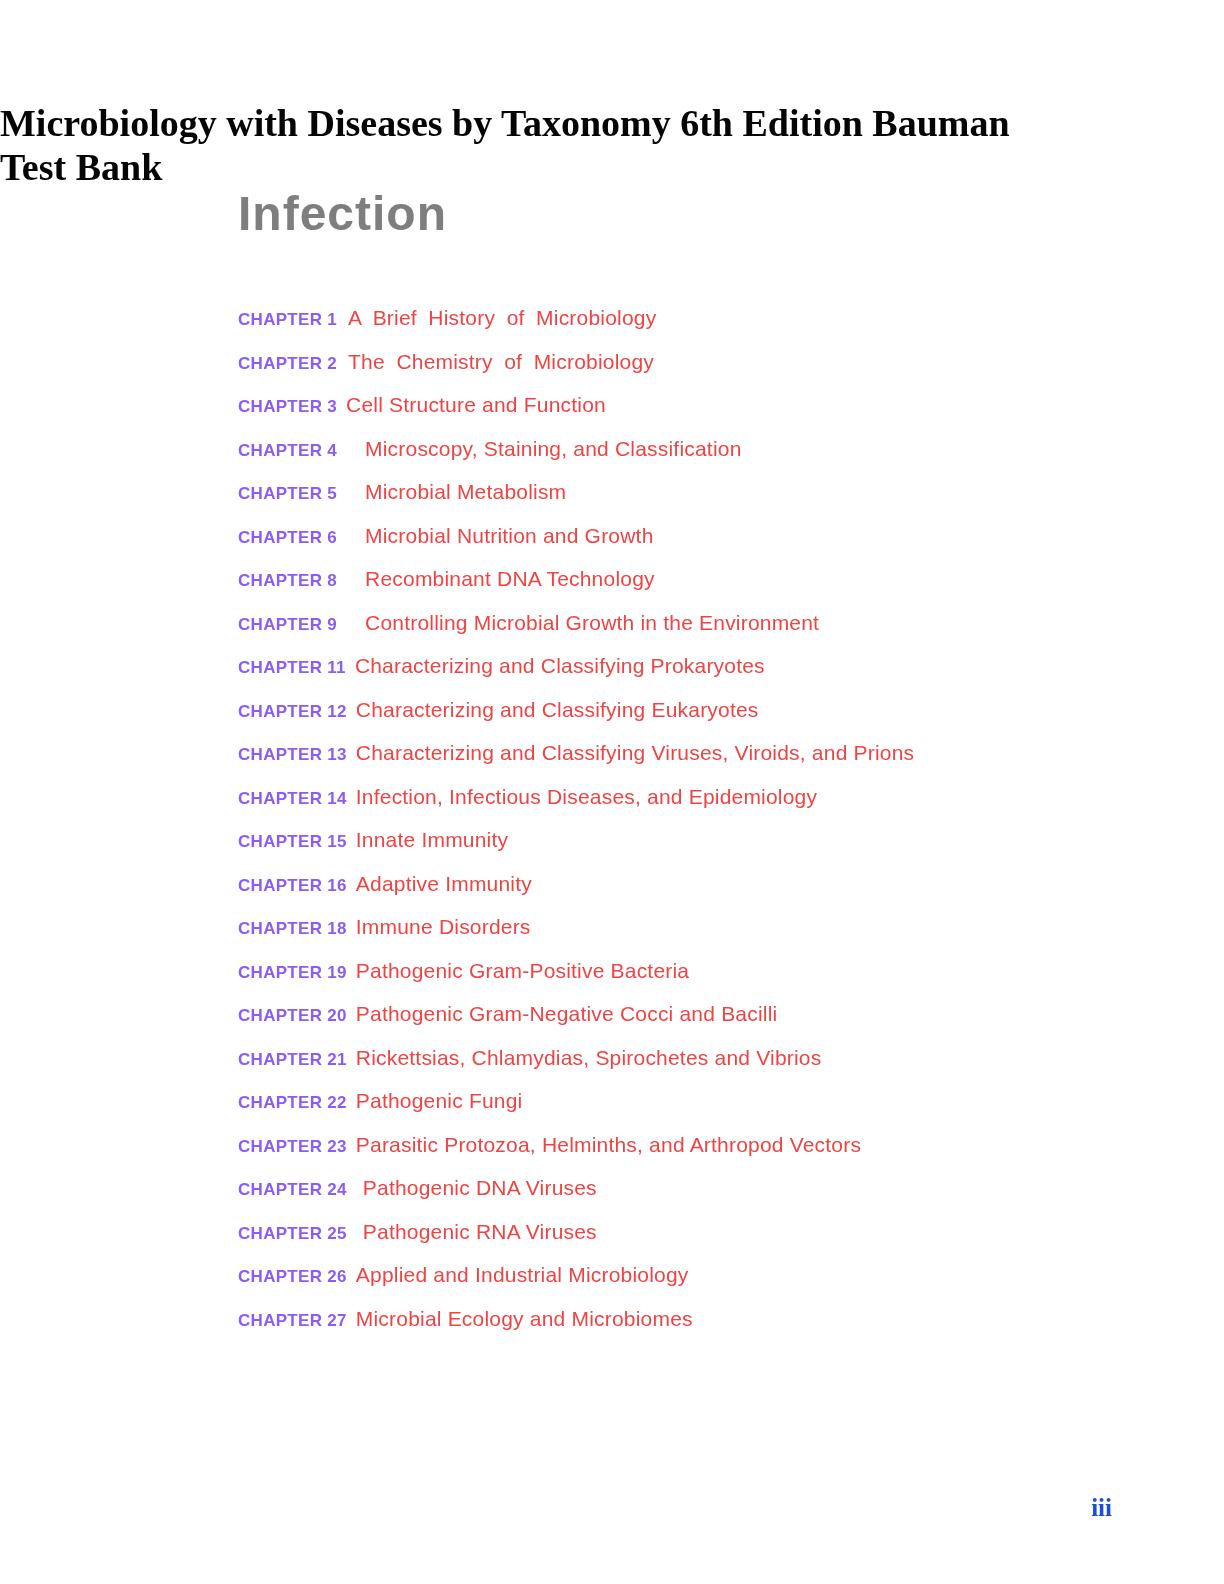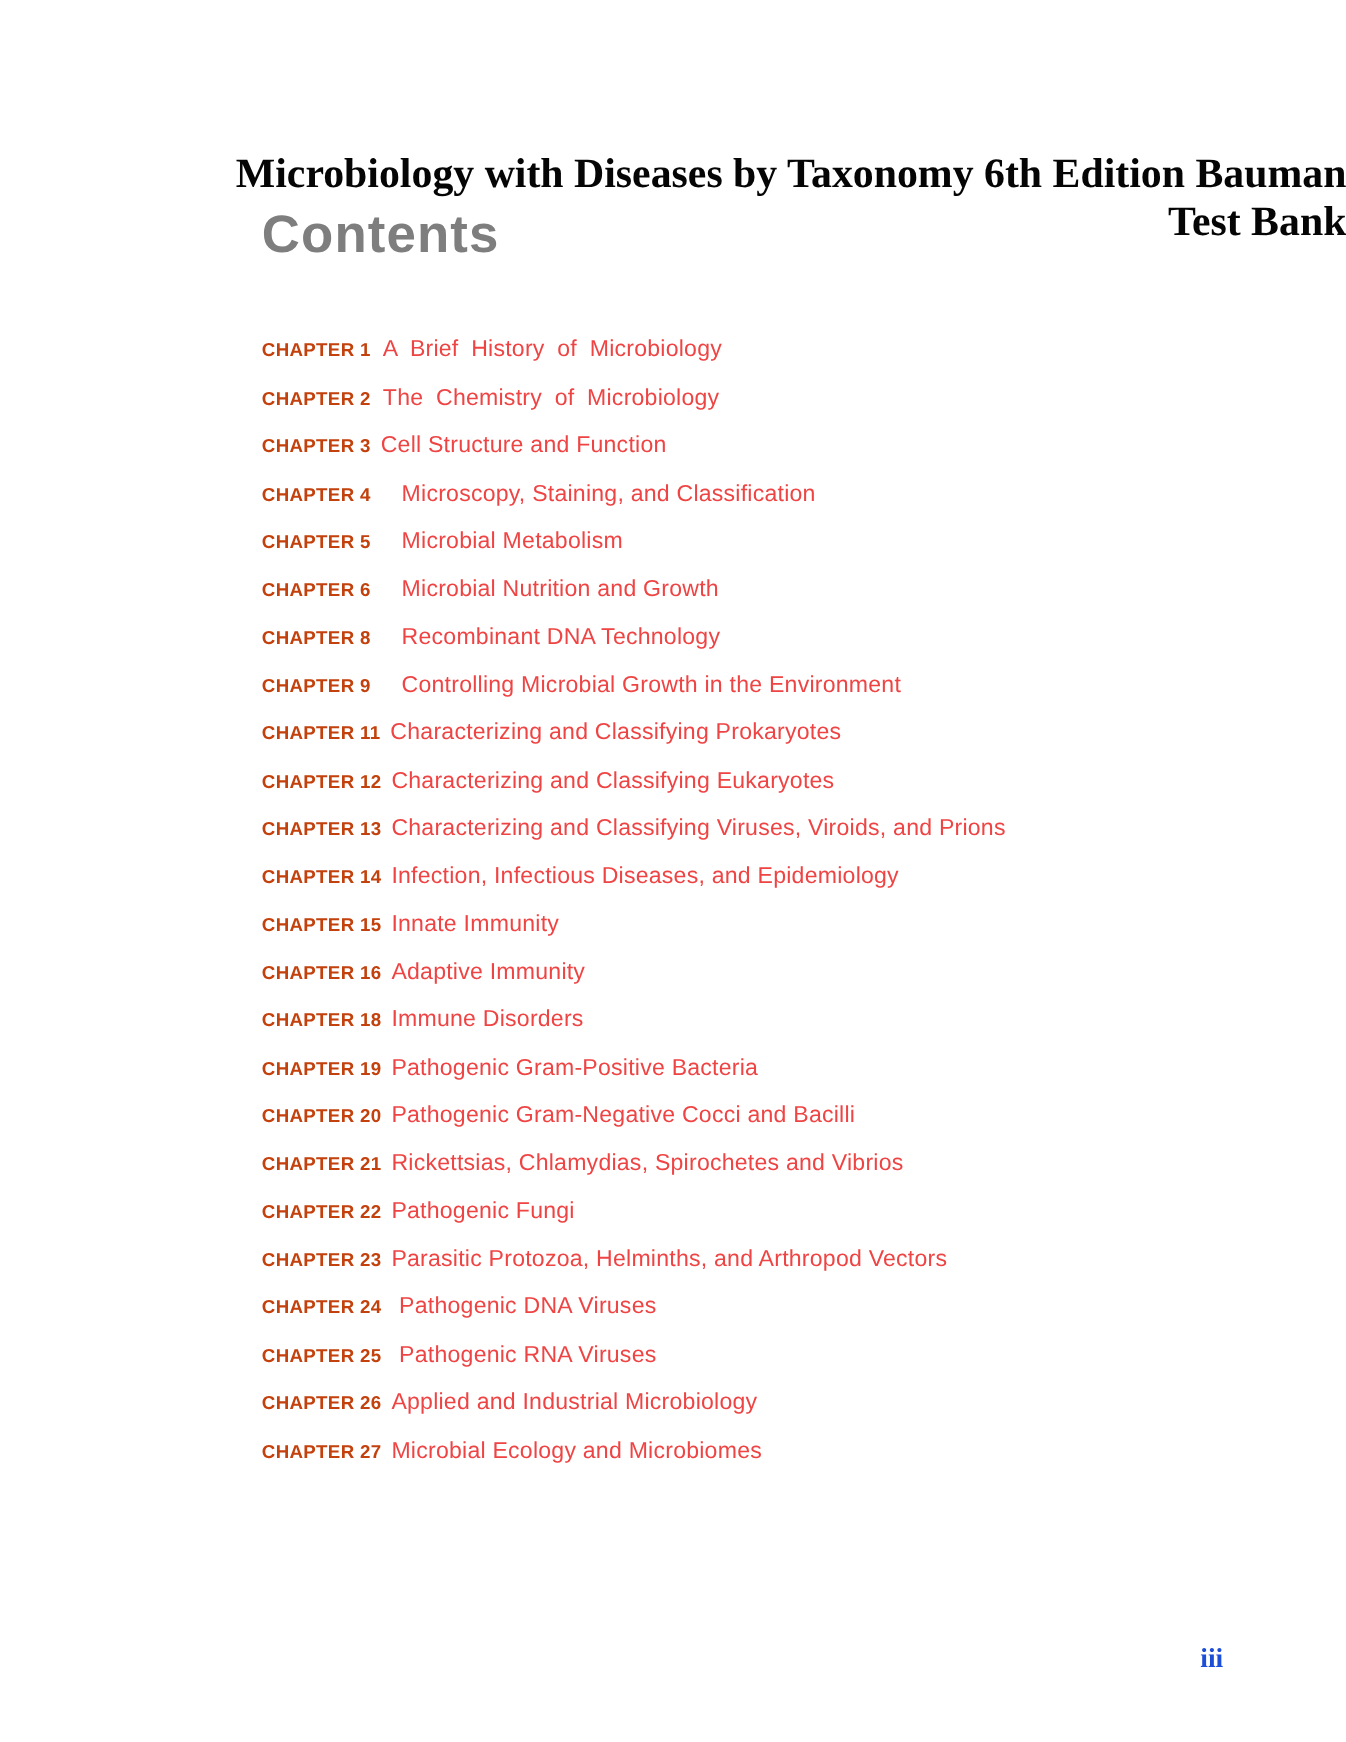--- a/index.html
+++ b/index.html
@@ -14,27 +14,26 @@
     background: #ffffff;
     font-family: "Liberation Sans", sans-serif;
     color: #000000;
     overflow: hidden;
   }
   .doc-title {
     position: absolute;
     top: 101px;
     left: 0;
     width: 100%;
-    text-align: right;
+    text-align: left;
     font-family: "Liberation Serif", serif;
     font-weight: bold;
     font-size: 38px;
     line-height: 1.17;
     color: #050505;
-    margin-top: 35px;
   }
   .contents-heading {
     position: absolute;
     top: 186px;
     left: 238px;
     font-size: 48px;
     font-weight: bold;
     letter-spacing: 1px;
     color: #7e7e7e;
   }
@@ -44,21 +43,21 @@
     left: 238px;
   }
   .toc-row {
     line-height: 41.5px;
     white-space: nowrap;
   }
   .ch-label {
     font-weight: bold;
     font-size: 17px;
     letter-spacing: 0.3px;
-    color: #c2410c;
+    color: #8b5cf6;
     text-align: right;
   }
   .ch-title {
     font-size: 21px;
     margin-left: 9px;
     letter-spacing: 0.2px;
     color: #ef4444;
   }
   .toc-row.justify .ch-title { word-spacing: 5.5px; margin-left: 11px; }
   .toc-row.gap-wide .ch-title { margin-left: 28px; }
@@ -76,21 +75,21 @@
 </head>
 <body>
 
 <div class="page">
 
   <div class="doc-title">
     <div>Microbiology with Diseases by Taxonomy 6th Edition Bauman</div>
     <div>Test Bank</div>
   </div>
 
-  <div class="contents-heading">Contents</div>
+  <div class="contents-heading">Infection</div>
 
   <div class="toc">
     <div class="toc-row justify"><span class="ch-label">CHAPTER 1</span><span class="ch-title">A Brief History of Microbiology</span></div>
     <div class="toc-row justify"><span class="ch-label">CHAPTER 2</span><span class="ch-title">The Chemistry of Microbiology</span></div>
     <div class="toc-row"><span class="ch-label">CHAPTER 3</span><span class="ch-title">Cell Structure and Function</span></div>
     <div class="toc-row gap-wide"><span class="ch-label">CHAPTER 4</span><span class="ch-title">Microscopy, Staining, and Classification</span></div>
     <div class="toc-row gap-wide"><span class="ch-label">CHAPTER 5</span><span class="ch-title">Microbial Metabolism</span></div>
     <div class="toc-row gap-wide"><span class="ch-label">CHAPTER 6</span><span class="ch-title">Microbial Nutrition and Growth</span></div>
     <div class="toc-row gap-wide"><span class="ch-label">CHAPTER 8</span><span class="ch-title">Recombinant DNA Technology</span></div>
     <div class="toc-row gap-wide"><span class="ch-label">CHAPTER 9</span><span class="ch-title">Controlling Microbial Growth in the Environment</span></div>

